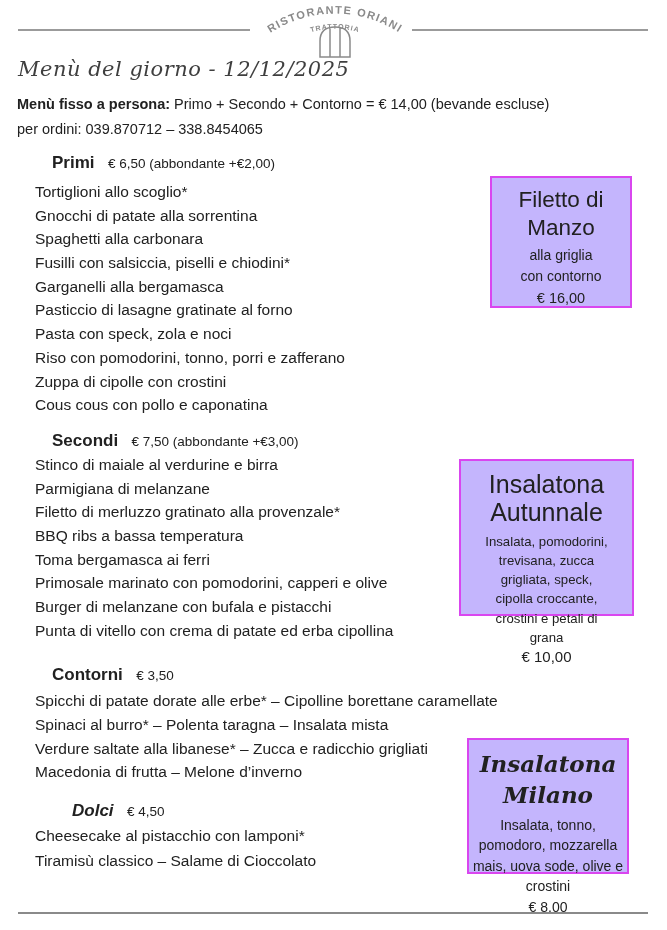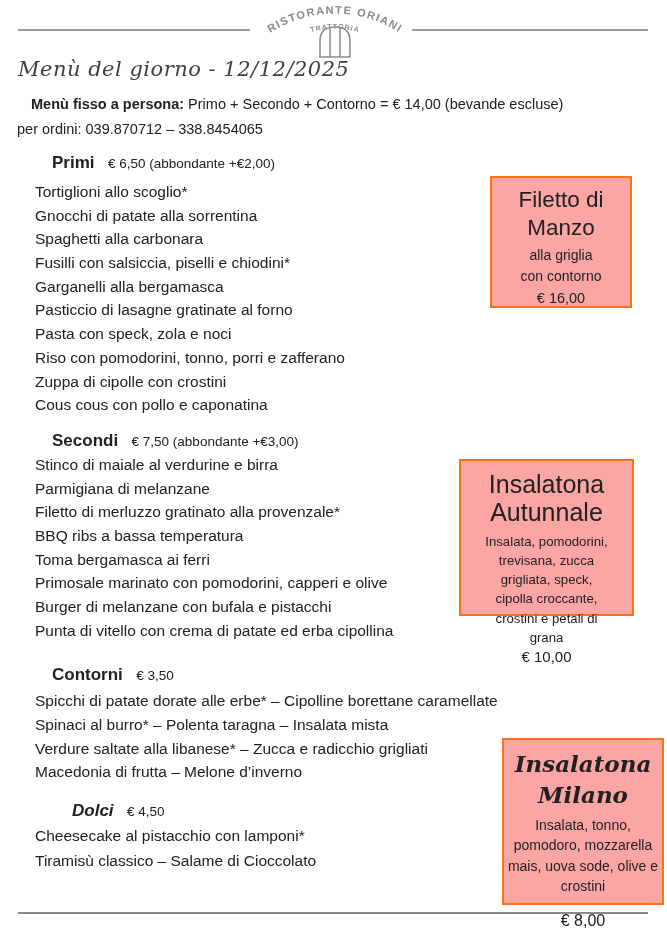--- a/index.html
+++ b/index.html
@@ -13,57 +13,57 @@
   .rule-top-right { left:412px; top:29px; width:236px; }
   .rule-bottom    { left:18px;  top:912px; width:630px; background:#8a8a8a; }
   .logo-svg { position:absolute; left:250px; top:0; width:170px; height:58px; }
 
   
   .script-title {
     position:absolute; left:18px; top:57px;
     font-family:"DejaVu Serif", serif; font-style:italic;
     font-size:21px; color:#3f3f3f; letter-spacing:.5px;
   }
-  .fixed-line { position:absolute; left:31px; top:96px; font-size:14.5px; }
+  .fixed-line { position:absolute; left:17px; top:96px; font-size:14.5px; }
   .fixed-line b { font-weight:bold; }
   .orders-line { position:absolute; left:17px; top:121px; font-size:14.5px; }
 
   
   .menu { position:absolute; left:35px; top:151px; width:585px; }
   .section-head { padding-left:17px; height:24px; line-height:24px; white-space:nowrap; }
   .section-name { font-weight:bold; font-size:17px; }
   .section-price { font-size:13.5px; margin-left:9px; }
   .sec-primi    { margin-bottom:5px; }
   .sec-secondi  { margin-top:12px; }
   .sec-contorni { margin-top:21px; margin-bottom:2px; }
   .sec-dolci    { margin-top:15px; padding-left:37px; margin-bottom:1px; }
   .sec-dolci .section-name { font-style:italic; }
   .menu-item { font-size:15.5px; line-height:23.7px; height:23.7px; white-space:nowrap; }
   .items-dolci .menu-item { line-height:24.5px; height:24.5px; }
 
   
   .special {
-    position:absolute; box-sizing:border-box; border:2px solid #f97316;
-    background:#fca5a5; text-align:center;
+    position:absolute; box-sizing:border-box; border:2px solid #d946ef;
+    background:#c4b5fd; text-align:center;
   }
   .box1 { left:490px; top:176px; width:142px; height:132px; }
   .box2 { left:459px; top:459px; width:175px; height:157px; }
-  .box3 { left:502px; top:738px; width:162px; height:167px; }
+  .box3 { left:467px; top:738px; width:162px; height:136px; }
   .box1 .special-title { font-size:22.5px; line-height:1.25; margin-top:8px; }
   .box1 .special-sub   { font-size:14px;  line-height:1.5; margin-top:3px; }
   .box1 .special-price { font-size:14.5px; margin-top:3px; }
   .box2 .special-title { font-size:25px; line-height:1.12; margin-top:9px; }
   .box2 .special-desc  { font-size:13.2px; line-height:1.45; margin-top:6px; padding:0 20px; }
   .box2 .special-price { font-size:15px; margin-top:1px; }
   .box3 .special-title {
     font-family:"DejaVu Serif", serif; font-style:italic; font-weight:bold;
     font-size:23px; line-height:1.35; margin-top:8px;
   }
   .box3 .special-desc  { font-size:14px; line-height:1.45; margin-top:5px; padding:0 0; }
-  .box3 .special-price { font-size:16px; margin-top:16px; }
+  .box3 .special-price { font-size:14px; margin-top:3px; }
 </style>
 </head>
 <body>
 
 <div class="page">
 
   <div class="rule rule-top-left"></div>
   <div class="rule rule-top-right"></div>
 
   <svg class="logo-svg" viewBox="0 0 170 58">

